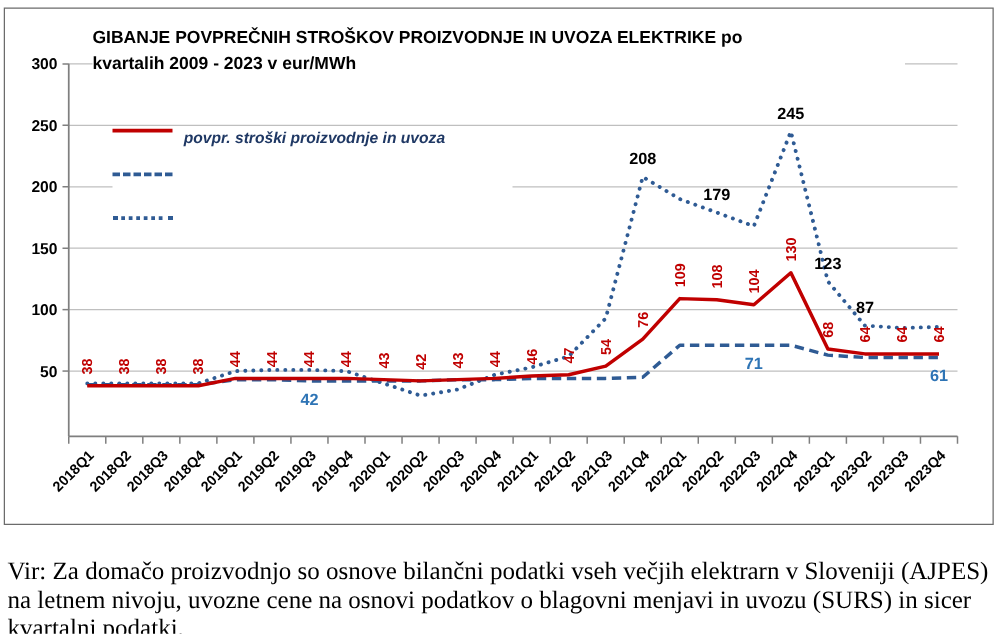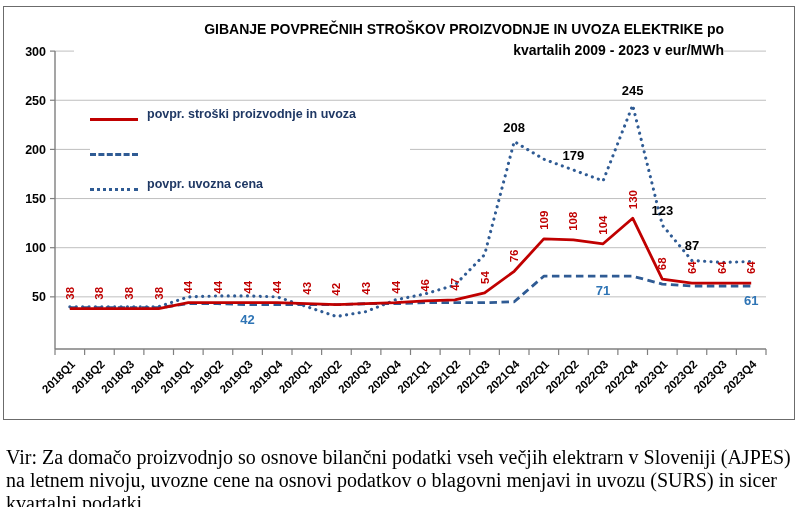--- a/index.html
+++ b/index.html
@@ -1,22 +1,22 @@
 <!DOCTYPE html>
 <html><head>
 <meta charset="utf-8">
 <style>
   html,body{margin:0;padding:0;background:#fff;}
   body{width:800px;height:507px;font-family:"Liberation Sans",sans-serif;position:relative;overflow:hidden;}
   .figure{position:absolute;left:3px;top:6px;width:790px;height:412px;border:1px solid #6b6b6b;background:#fff;}
-  .chart-title{position:absolute;left:70px;top:12px;width:650px;text-align:right;
+  .chart-title{position:absolute;left:70px;top:12px;width:650px;text-align:left;
     font-weight:bold;font-size:14px;line-height:21px;color:#000;background:#fff;z-index:3;}
   #chart-svg{position:absolute;left:0;top:0;width:790px;height:410px;z-index:1;}
   .legend{position:absolute;left:86px;top:94px;width:320px;background:#fff;z-index:2;padding:2px 0;}
-  .legend-row{display:flex;align-items:flex-end;margin:0 0 17px 0;height:18px;}
+  .legend-row{display:flex;align-items:flex-start;margin:0 0 17px 0;height:18px;font-style:italic;}
   .legend-row:last-child{margin-bottom:0;}
   .legend-sample{width:48px;margin-right:9px;flex:0 0 48px;}
   .ls-solid{border-top:3px solid #c00000;}
   .ls-dashed{border-top:3px dashed #2f5b94;}
   .ls-dotted{border-top:3px dotted #2f5b94;}
   .legend-label{font-weight:bold;font-size:12.5px;color:#1f3864;white-space:nowrap;}
   .source-note{position:absolute;left:6px;top:426px;width:788px;
     font-family:"Liberation Serif",serif;font-size:20px;line-height:23px;color:#000;}
 </style>
 </head>
@@ -136,18 +136,17 @@
   <div class="legend">
     <div class="legend-row">
       <span class="legend-sample ls-solid"></span>
       <span class="legend-label">povpr. stroški proizvodnje in uvoza</span>
     </div>
     <div class="legend-row">
       <span class="legend-sample ls-dashed"></span>
     </div>
     <div class="legend-row">
       <span class="legend-sample ls-dotted"></span>
-      <span class="legend-label">povpr. uvozna cena</span>
     </div>
   </div>
 </div>
 
 <p class="source-note">Vir: Za domačo proizvodnjo so osnove bilančni podatki vseh večjih elektrarn v Sloveniji (AJPES) na letnem nivoju, uvozne cene na osnovi podatkov o blagovni menjavi in uvozu (SURS) in sicer kvartalni podatki.</p>
 
 </body></html>

